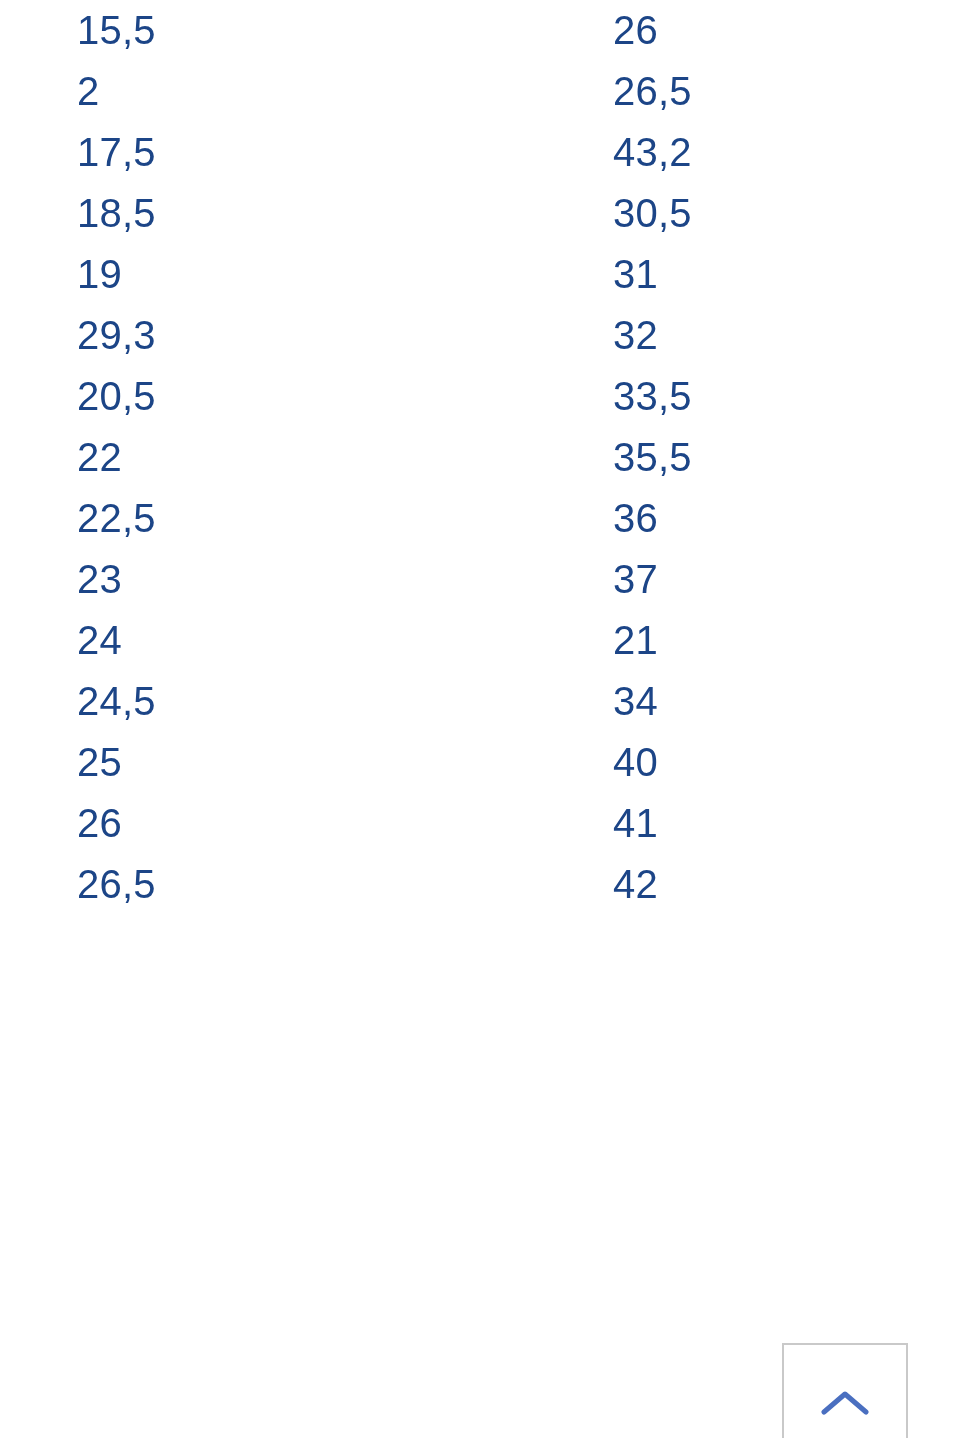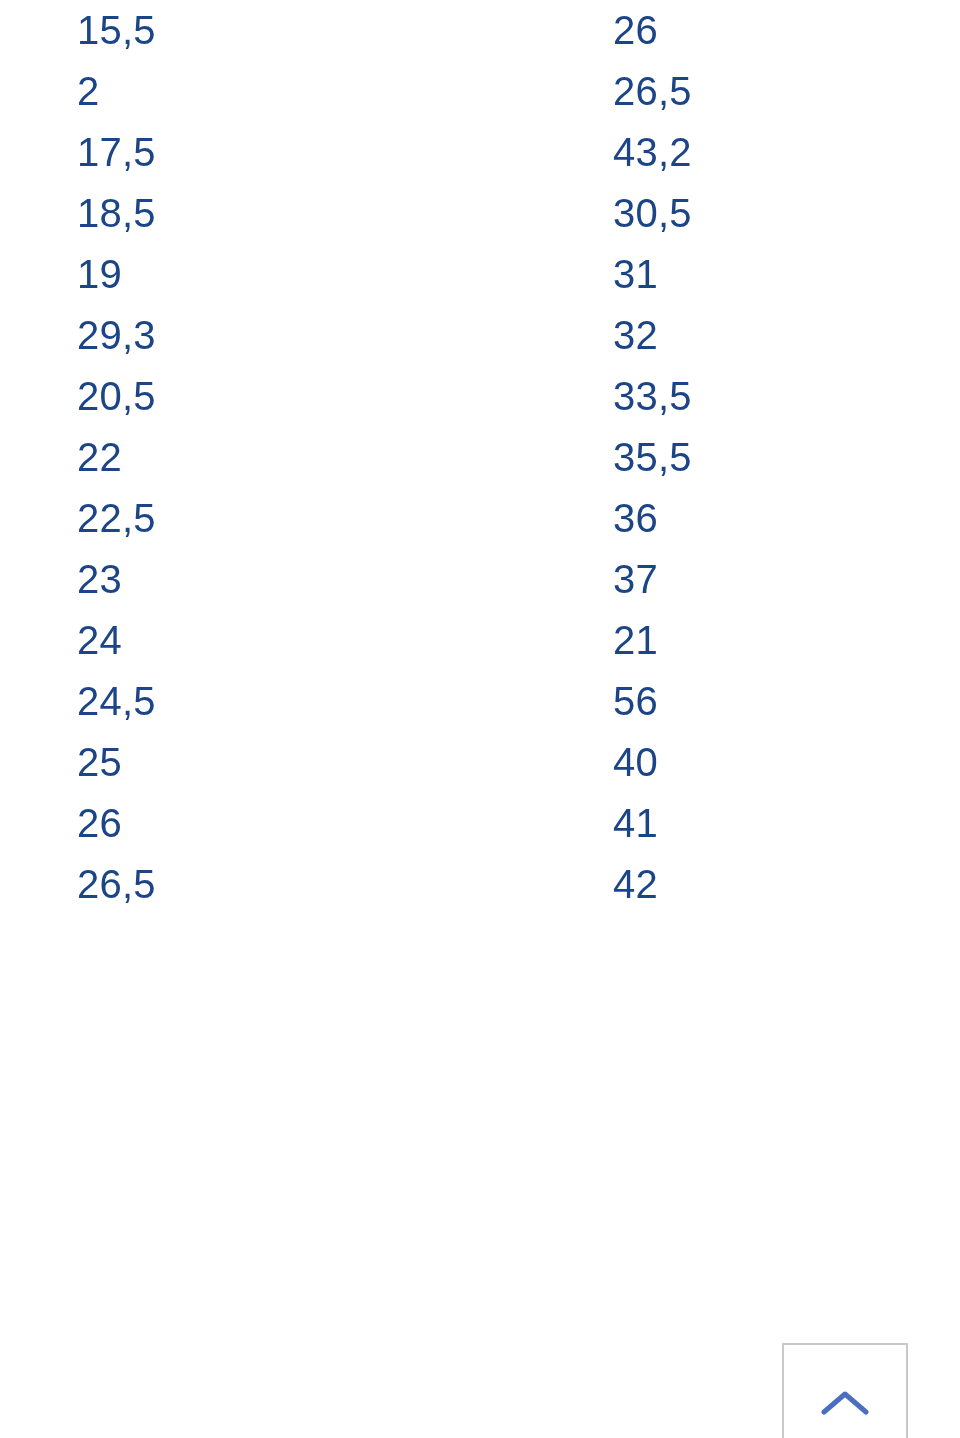--- a/index.html
+++ b/index.html
@@ -133,21 +133,21 @@
       <div class="size-row">
         <span class="size-cell col-left">23</span>
         <span class="size-cell col-right">37</span>
       </div>
       <div class="size-row">
         <span class="size-cell col-left">24</span>
         <span class="size-cell col-right">21</span>
       </div>
       <div class="size-row">
         <span class="size-cell col-left">24,5</span>
-        <span class="size-cell col-right">56</span>
+        <span class="size-cell col-right">34</span>
       </div>
       <div class="size-row">
         <span class="size-cell col-left">25</span>
         <span class="size-cell col-right">40</span>
       </div>
       <div class="size-row">
         <span class="size-cell col-left">26</span>
         <span class="size-cell col-right">41</span>
       </div>
       <div class="size-row">

